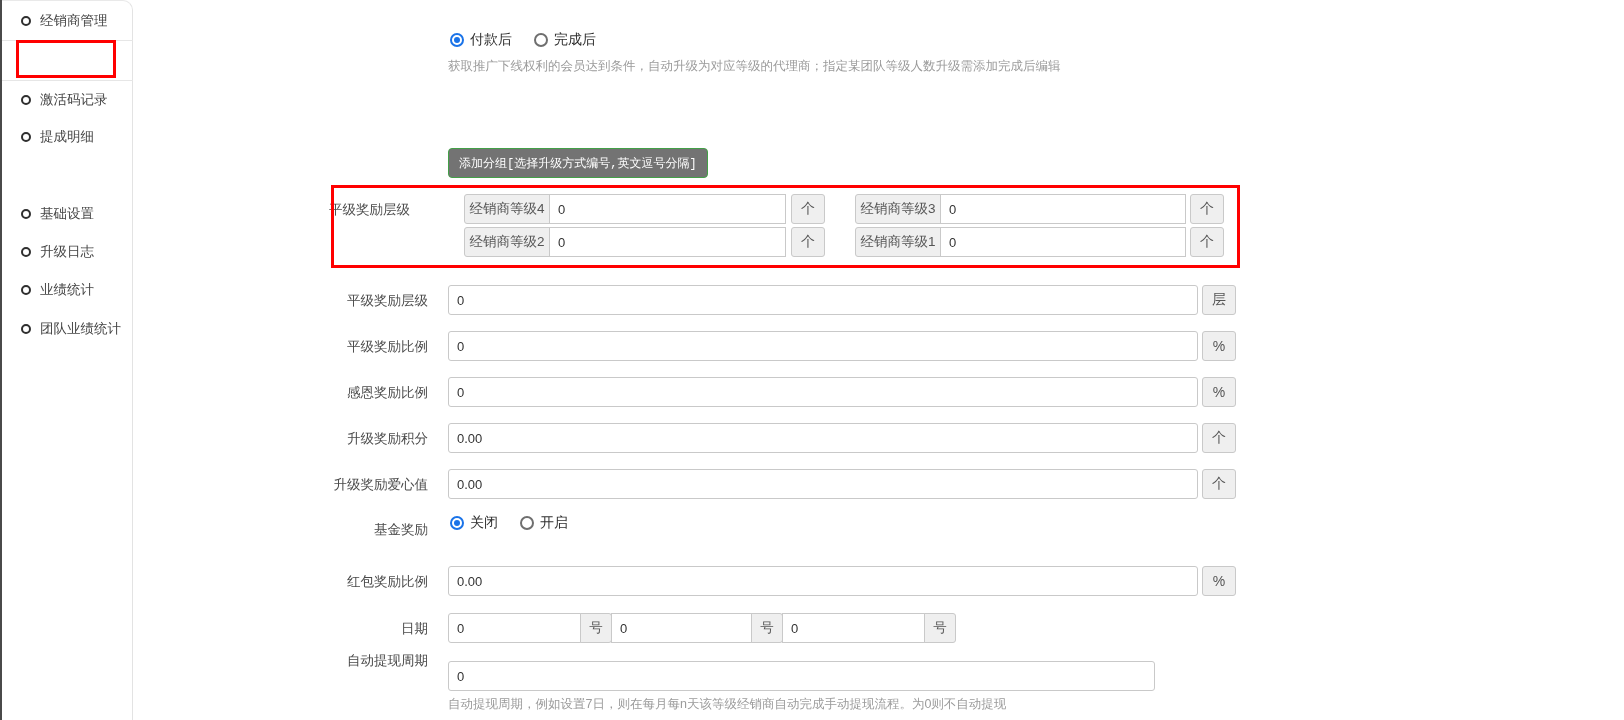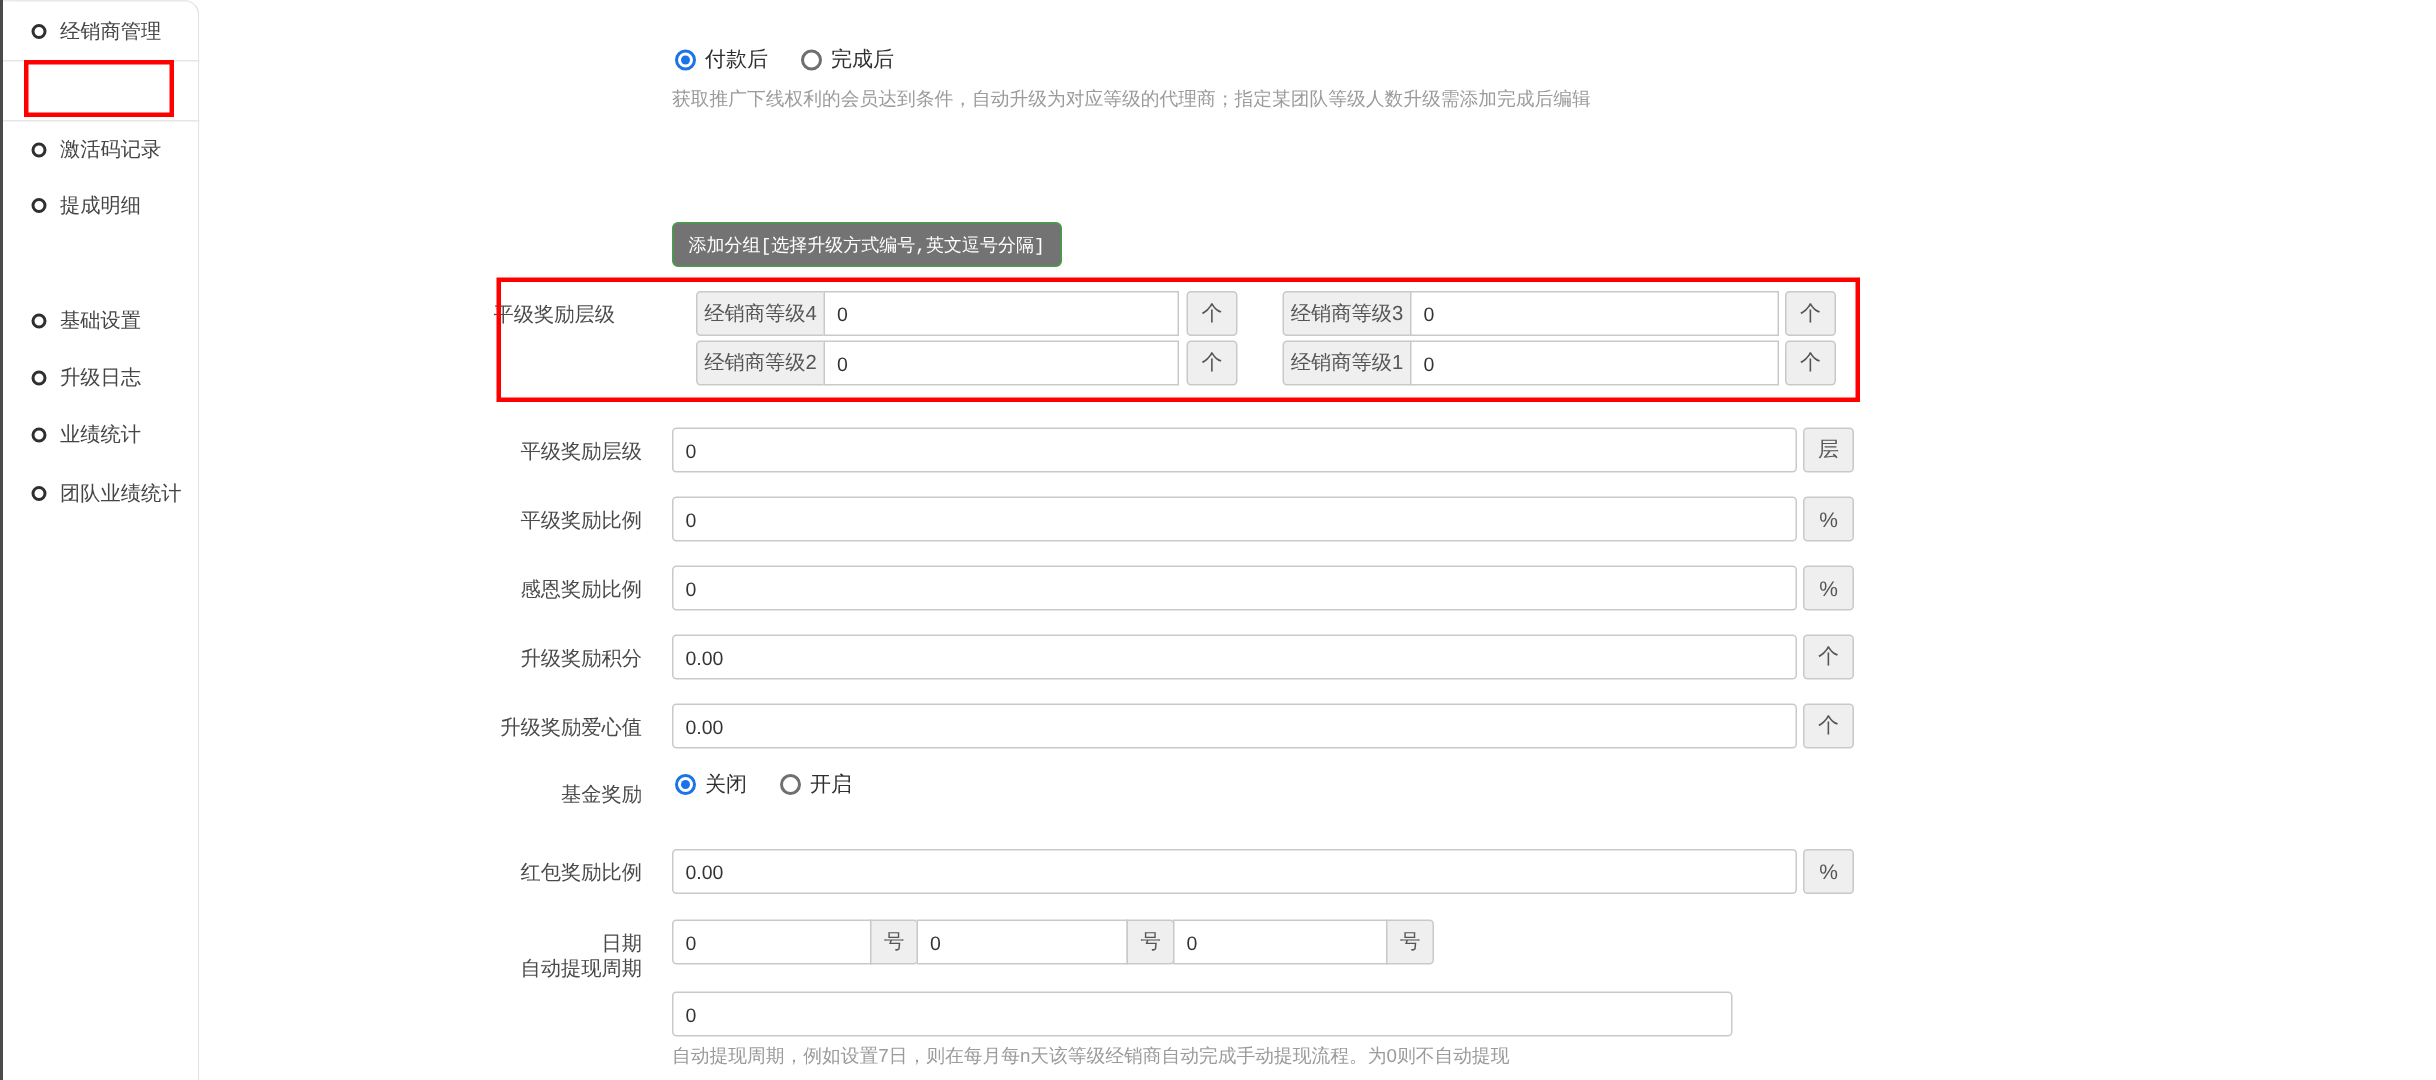--- a/index.html
+++ b/index.html
@@ -181,17 +181,17 @@
   <div class="f-label" style="left:200px; top:620px; width:228px;">日期</div>
   <div class="igroup" style="left:448px; top:613px;">
     <input class="inp start" style="width: 133px;" value="0">
     <span class="addon post" style="width:32px;">号</span>
     <input class="inp mid" style="width: 141px;" value="0">
     <span class="addon post" style="width:32px;">号</span>
     <input class="inp mid" style="width: 143px;" value="0">
     <span class="addon post" style="width:32px;">号</span>
   </div>
 
-  <div class="f-label" style="left:200px; top:637px; width:228px;">自动提现周期</div>
+  <div class="f-label" style="left:200px; top:652px; width:228px;">自动提现周期</div>
   <input class="inp alone" style="position: absolute; left: 448px; top: 661px; width: 707px;" value="0">
   <div class="help-text" style="left:448px; top:696px;">自动提现周期，例如设置7日，则在每月每n天该等级经销商自动完成手动提现流程。为0则不自动提现</div>
 
 </div>
 
 </body></html>

